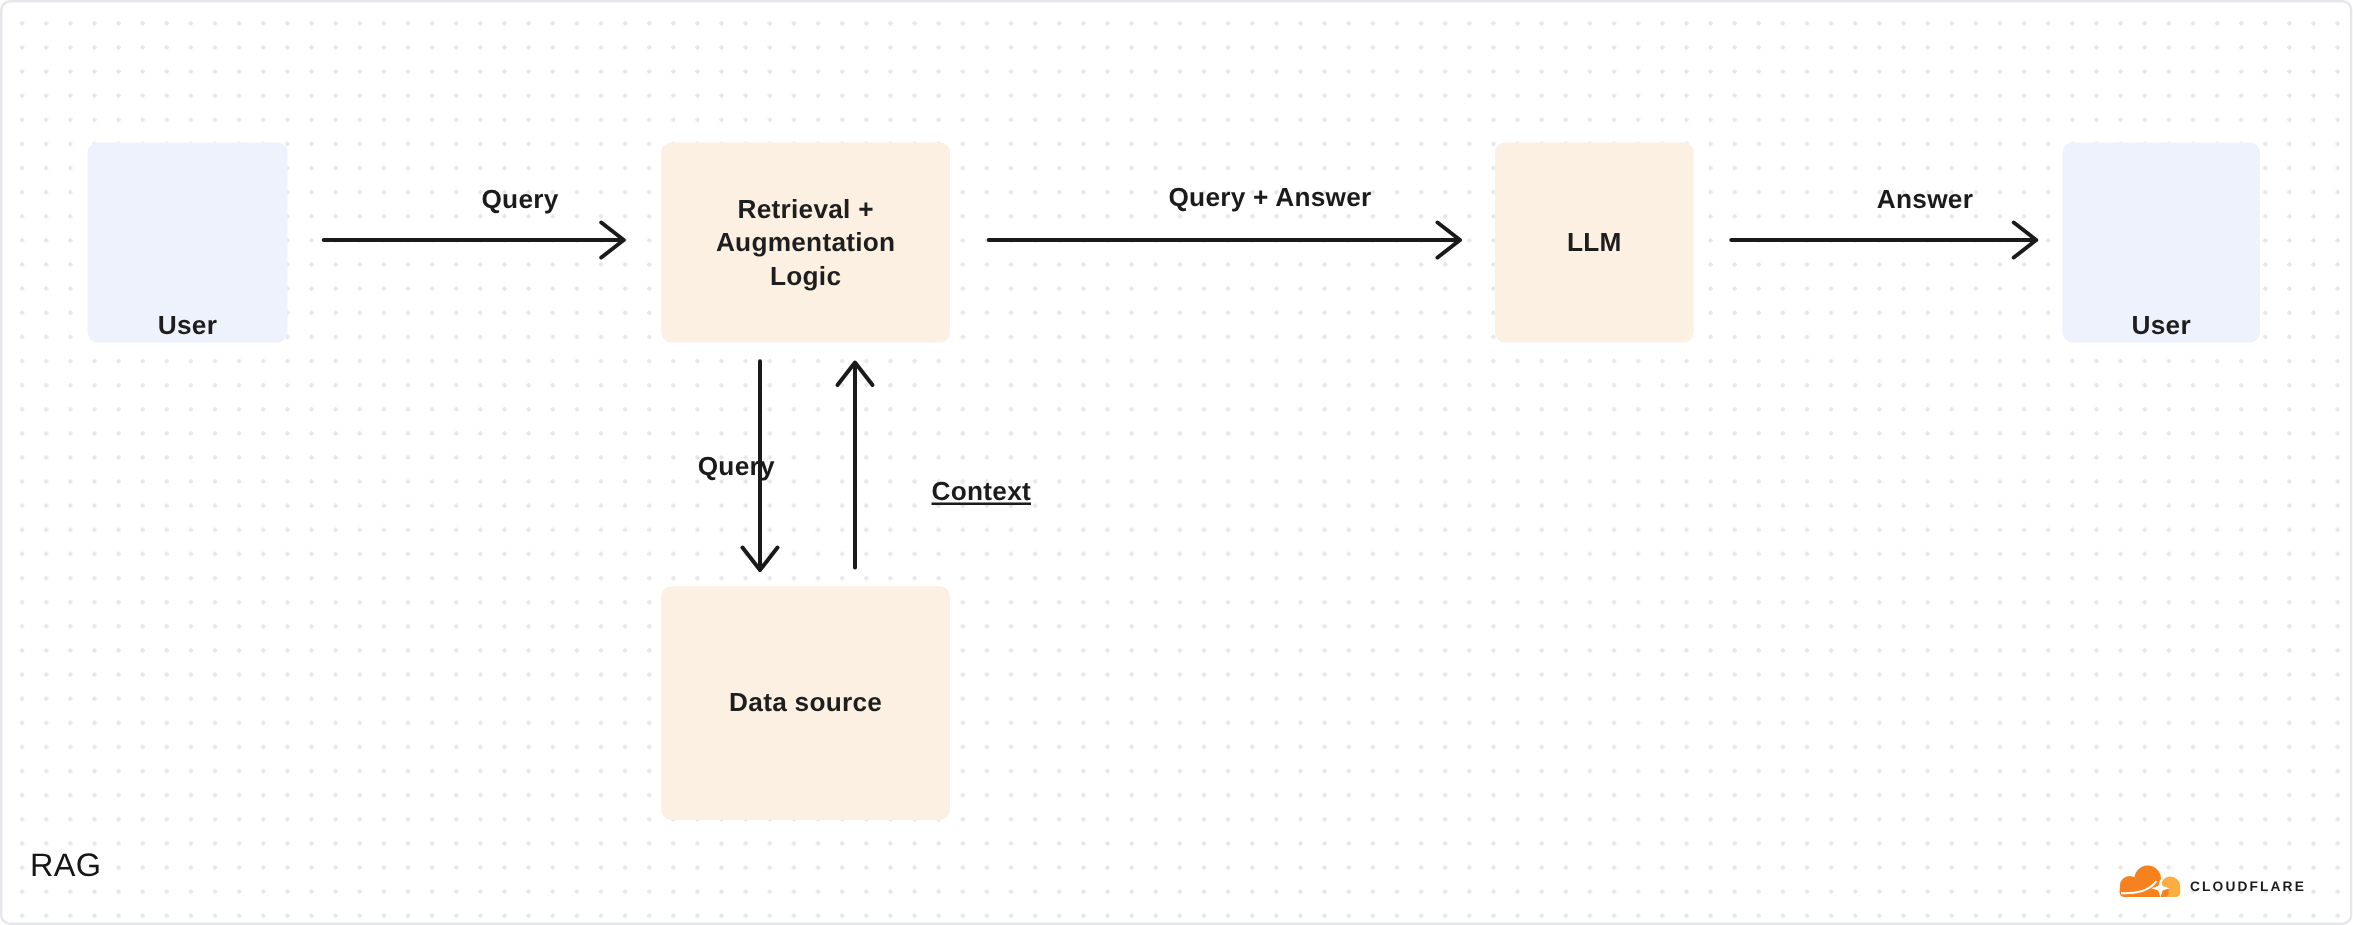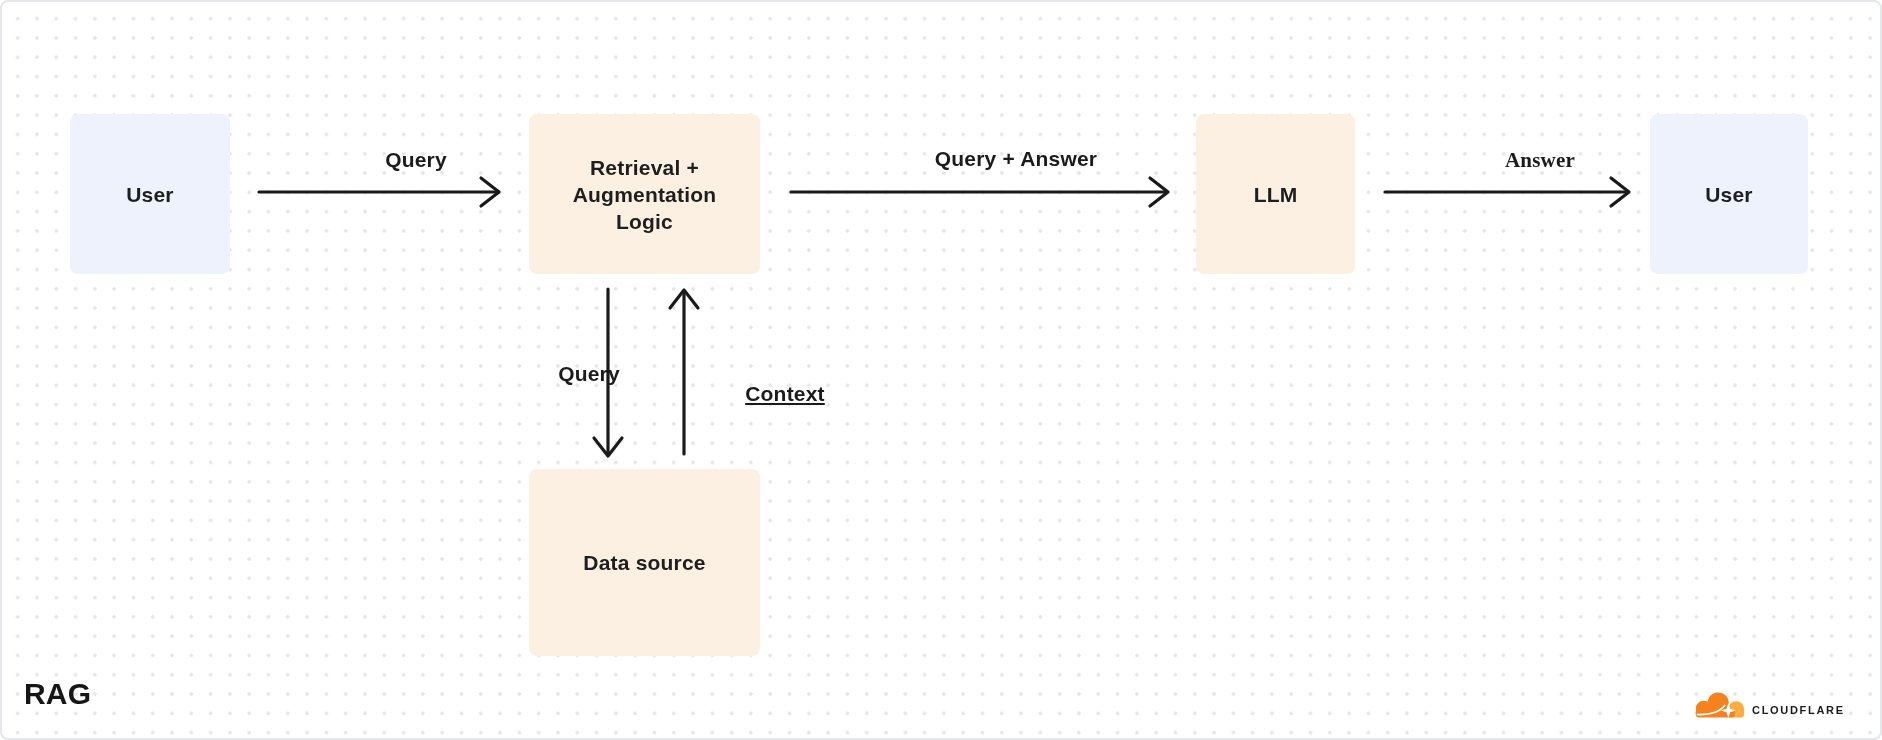--- a/index.html
+++ b/index.html
@@ -28,21 +28,21 @@
     justify-content: center;
     text-align: center;
     border-radius: 8px;
     font-weight: 700;
     font-size: 21px;
     line-height: 27px;
     color: #1E1E1E;
     white-space: pre-line;
     letter-spacing: 0.2px;
   }
-  .node.blue  { background: #EDF2FC; }
+  .node.blue  { background: #EDF2FC; align-items: flex-end; }
   .node.peach { background: #FBF0E1; }
 
   .n-user-left   { left: 68px;   top: 112px; width: 160px; height: 160px; }
   .n-retrieval   { left: 527px;  top: 112px; width: 231px; height: 160px; }
   .n-llm         { left: 1194px; top: 112px; width: 159px; height: 160px; }
   .n-user-right  { left: 1648px; top: 112px; width: 158px; height: 160px; }
   .n-datasource  { left: 527px;  top: 467px; width: 231px; height: 187px; }
 
   .arrows {
     position: absolute;
@@ -56,30 +56,30 @@
     transform: translate(-50%, -50%);
     font-weight: 700;
     font-size: 21px;
     color: #1B1B1B;
     white-space: nowrap;
     letter-spacing: 0.2px;
     margin-left: 36px;
   }
   .el-query1  { left: 378px;  top: 158px; }
   .el-qc      { left: 978px;  top: 157px; }
-  .el-answer  { left: 1502px; top: 158px; font-family: Liberation Serif, serif; }
+  .el-answer  { left: 1502px; top: 158px; }
   .el-query2  { left: 551px;  top: 372px; }
   .el-context { left: 747px;  top: 392px; text-decoration: underline; }
 
   .rag-title {
     position: absolute;
     left: 22px;
     top: 675px;
-    font-size: 30px;
-    font-weight: 700;
+    font-size: 26px;
+    font-weight: 400;
     color: #161616;
     letter-spacing: 0.2px;
   }
   .cf-logo {
     position: absolute;
     left: 1692px;
     top: 688px;
     display: flex;
     align-items: flex-end;
     gap: 6px;

